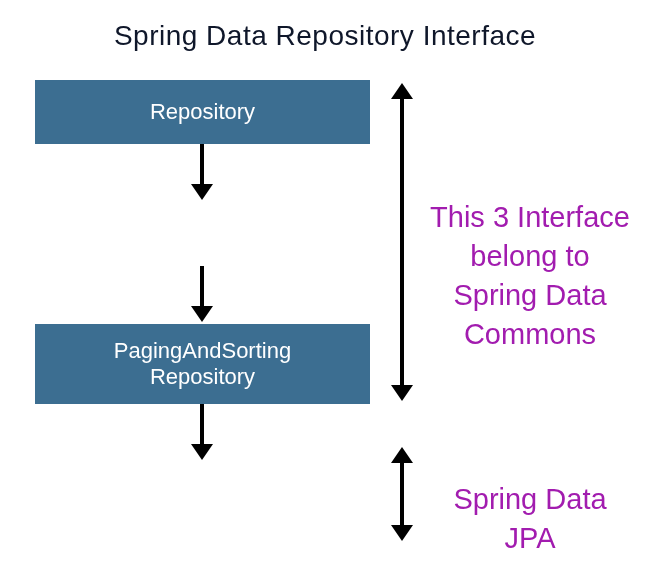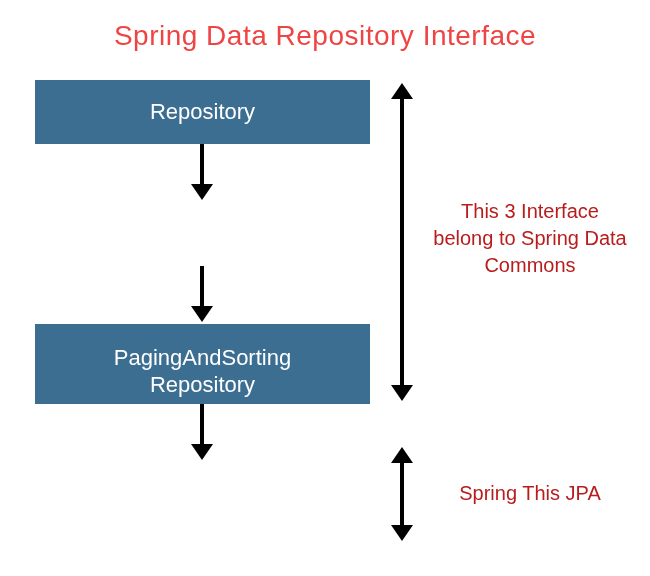--- a/index.html
+++ b/index.html
@@ -8,21 +8,21 @@
       height: 576px;
       background: #ffffff;
       font-family: "Segoe UI", Arial, sans-serif;
       position: relative;
       padding-top: 20px;
     }
     .title {
       text-align: center;
       font-size: 28px;
       font-weight: 400;
-      color: #ef4444;
+      color: #0f172a;
       margin-bottom: 28px;
       letter-spacing: 0.5px;
     }
     .diagram {
       position: relative;
       width: 100%;
       height: 480px;
     }
     .box {
       position: absolute;
@@ -30,21 +30,21 @@
       width: 335px;
       height: 64px;
       background: #3c6e91;
       color: #fff;
       display: flex;
       align-items: center;
       justify-content: center;
       text-align: center;
       font-size: 22px;
       line-height: 1.2;
-      padding: 6px;
+      padding: 20px;
     }
     .box.tall { height: 80px; }
     .arrow-down {
       position: absolute;
       left: 200px;
       width: 4px;
       background: #000;
     }
     .arrow-down::after {
       content: "";
@@ -82,51 +82,51 @@
       transform: translateX(-50%);
       width: 0; height: 0;
       border-left: 11px solid transparent;
       border-right: 11px solid transparent;
       border-top: 16px solid #000;
     }
     .annotation {
       position: absolute;
       left: 430px;
       width: 200px;
-      color: #b91c1c;
-      font-size: 20px;
+      color: #a21caf;
+      font-size: 29px;
       text-align: center;
       line-height: 1.35;
     }
   </style>
 </head>
 <body>
 
 <div class="title">Spring Data Repository Interface</div>
 
 <div class="diagram">
 
   <div class="box" style="top:0px;">
     <span>Repository</span>
   </div>
 
   <div class="arrow-down" style="top:64px; height:42px;"></div>
 
 
   <div class="arrow-down" style="top:186px; height:42px;"></div>
 
-  <div class="box tall" style="top:244px;align-items:flex-end;">
+  <div class="box tall" style="top:244px;">
     <span>
       <span>PagingAndSorting</span><br>
       <span>Repository</span>
     </span>
   </div>
 
   <div class="arrow-down" style="top:324px; height:42px;"></div>
 
 
   <div class="bracket" style="top:18px; height:288px;"></div>
   <div class="annotation" style="top:118px;">This 3 Interface belong to Spring Data Commons</div>
 
   <div class="bracket" style="top:382px; height:64px;"></div>
-  <div class="annotation" style="top:400px;">Spring This JPA</div>
+  <div class="annotation" style="top:400px;">Spring Data JPA</div>
 
 </div>
 
 </body></html>

